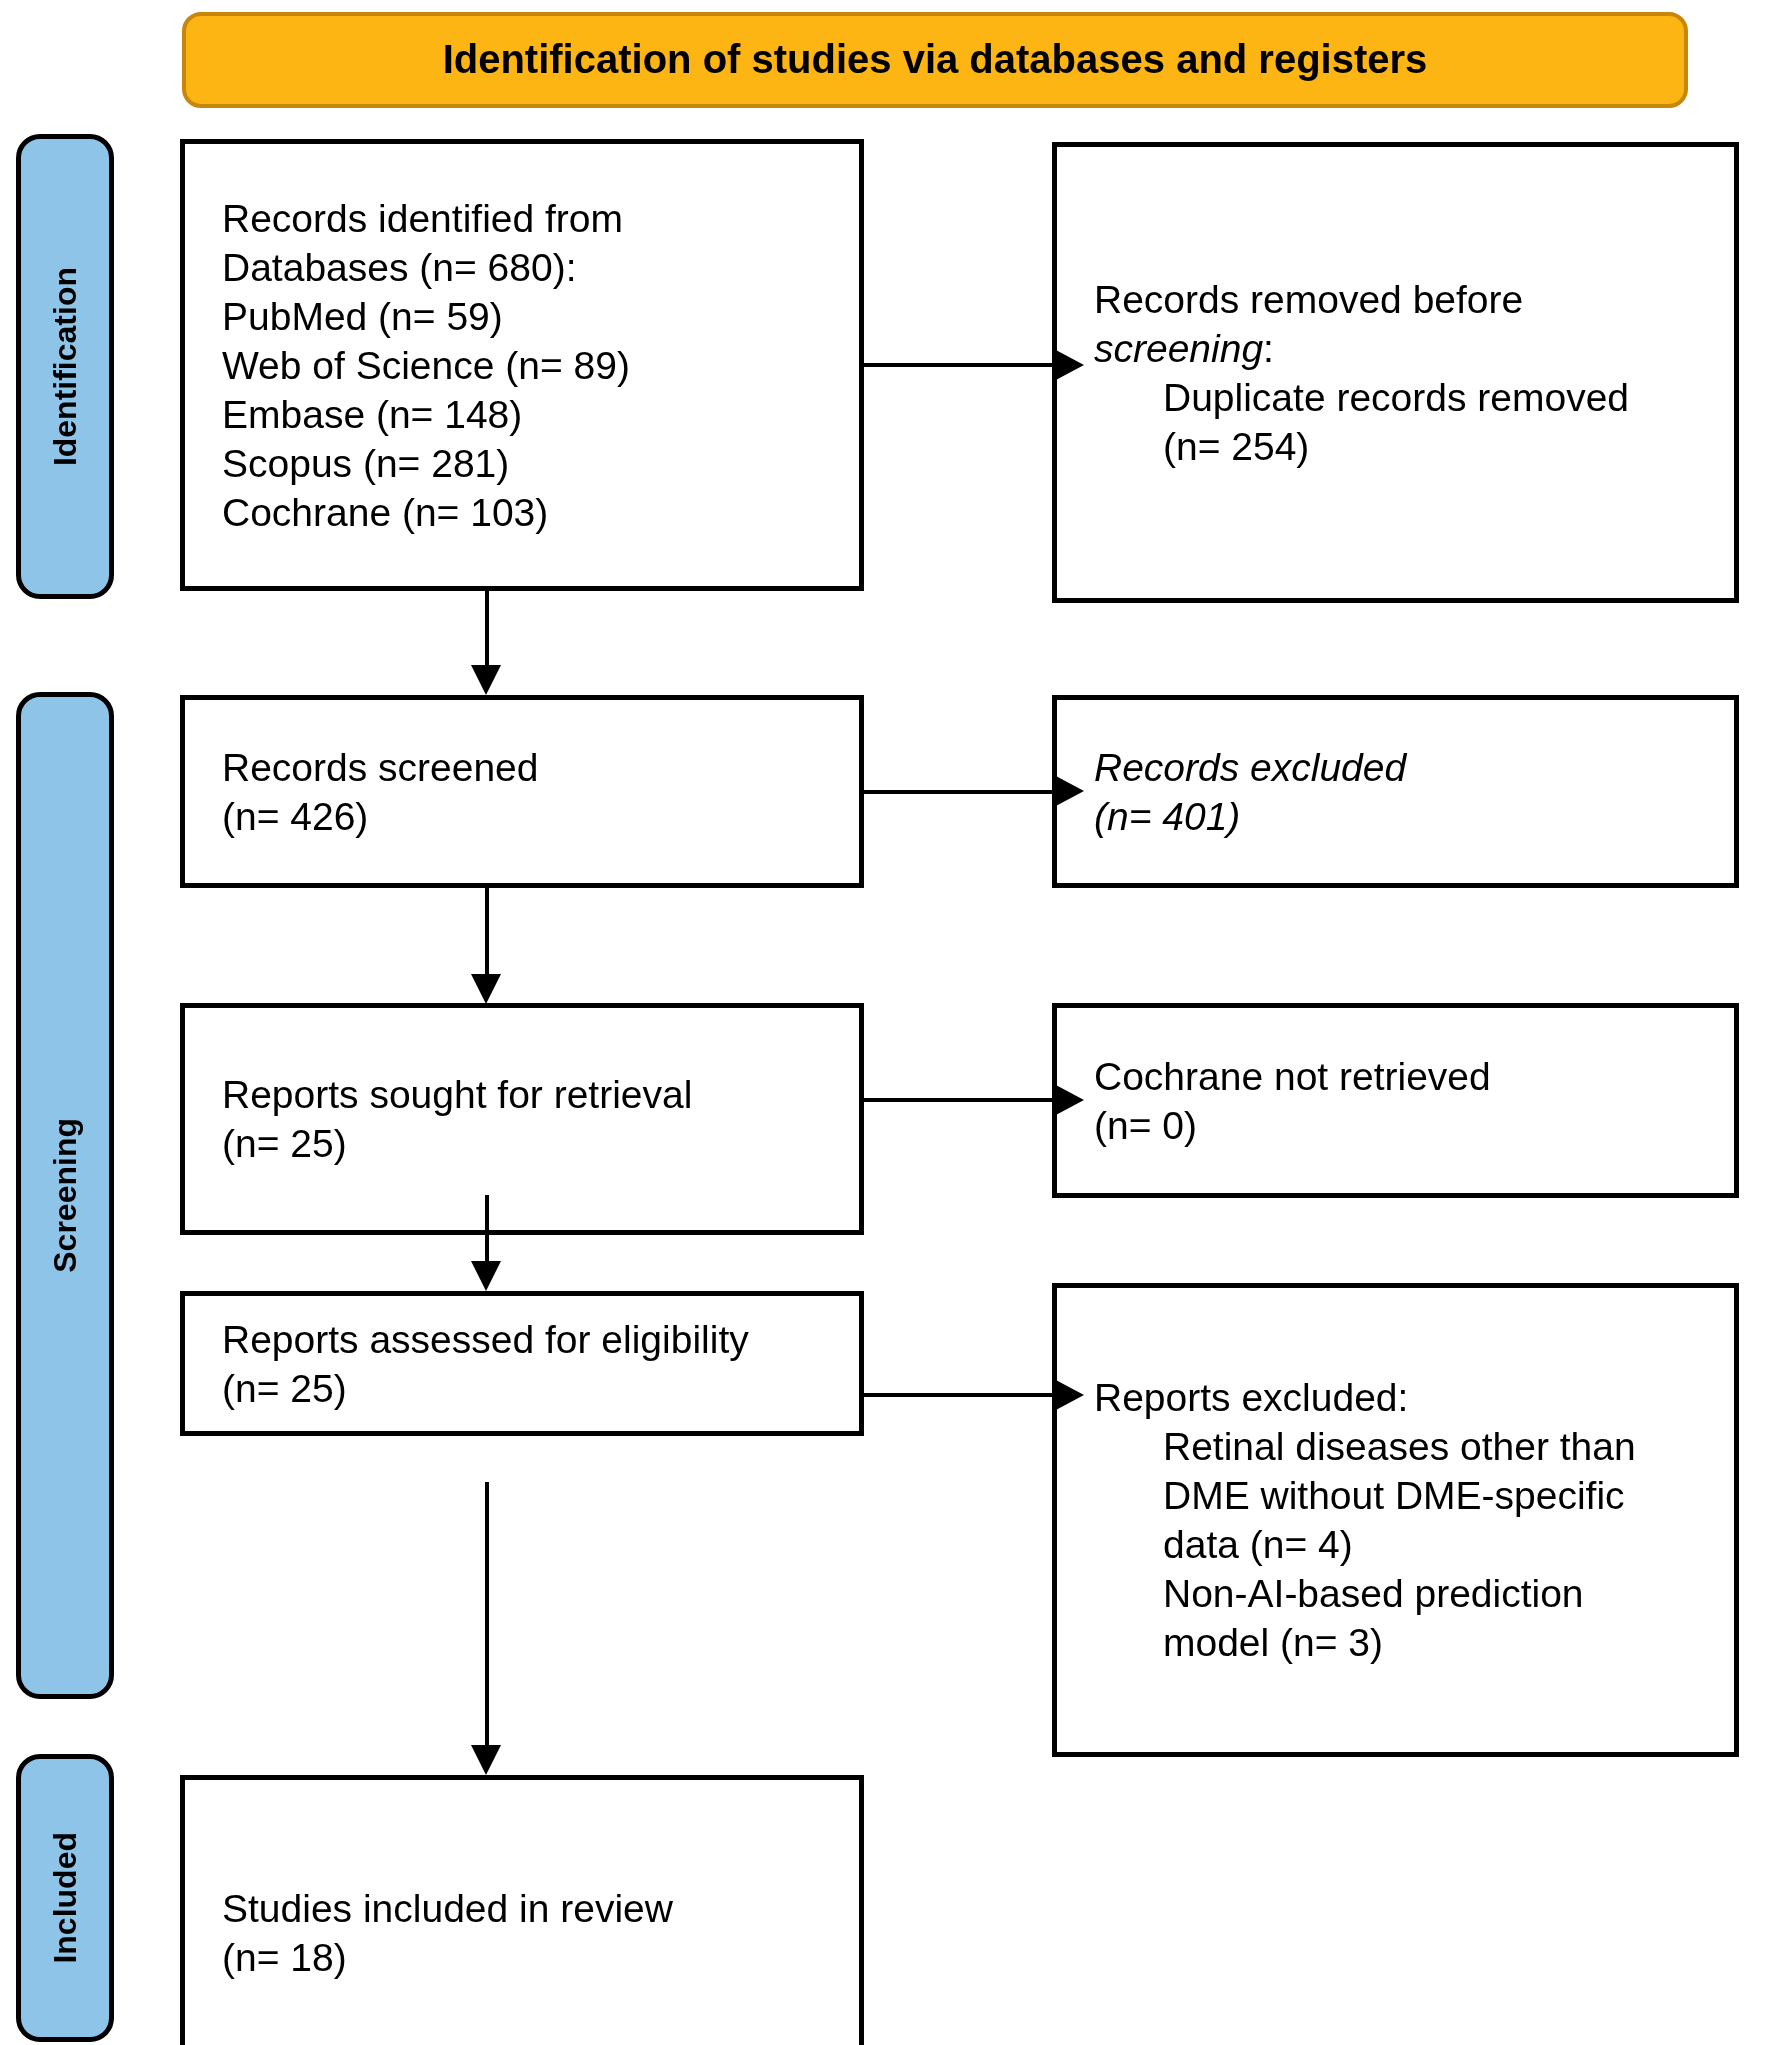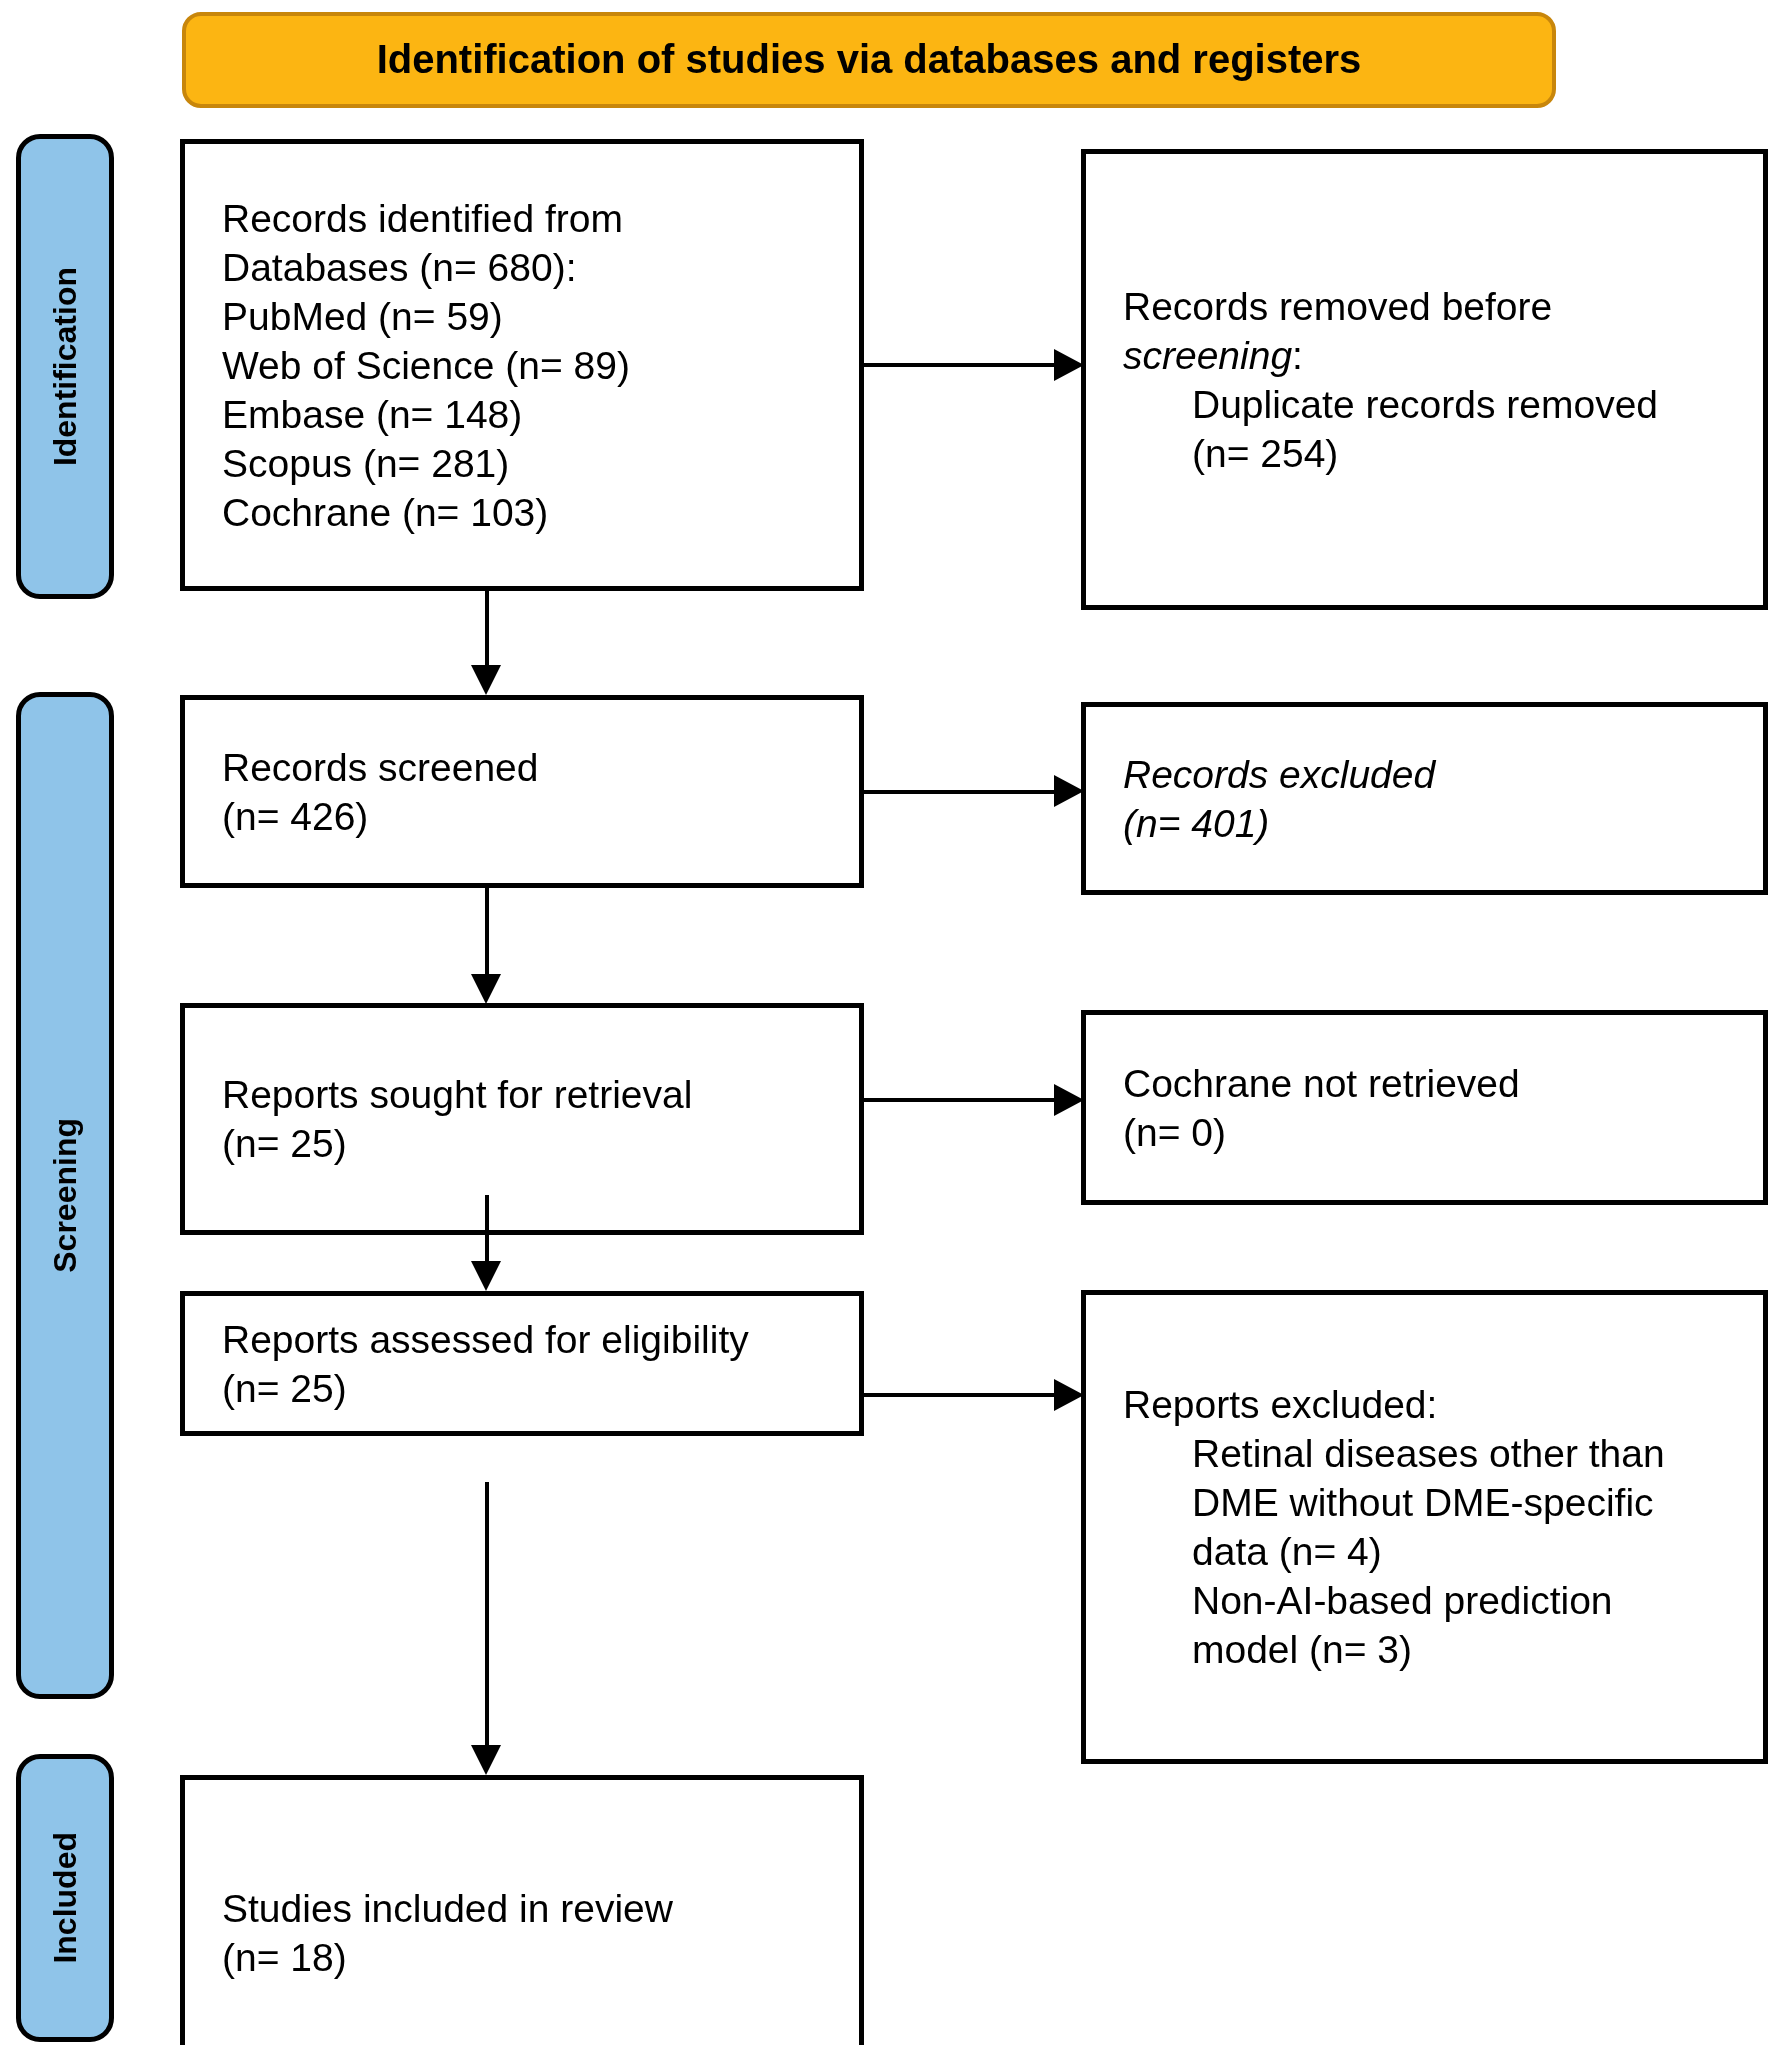--- a/index.html
+++ b/index.html
@@ -14,21 +14,21 @@
     background: #ffffff;
     font-family: "Liberation Sans", sans-serif;
     color: #000000;
     overflow: hidden;
   }
 
   
   .banner {
     position: absolute;
     left: 182px; top: 11.6px;
-    width: 1374px; height: 96px;
+    width: 1506px; height: 96px;
     background: var(--banner-fill, #FCB512);
     border: 4.2px solid var(--banner-border, #C8860B);
     border-radius: 19px;
     box-sizing: border-box;
     display: flex;
     align-items: center;
     justify-content: center;
     font-size: 40px;
     font-weight: bold;
   }
@@ -65,21 +65,21 @@
     box-sizing: border-box;
     display: flex;
     flex-direction: column;
     justify-content: center;
     padding-left: 37px;
     padding-right: 19px;
     font-size: 39px;
     line-height: 49px;
   }
   .box-left  { left: 180px;  width: 684px; }
-  .box-right { left: 1081px; width: 687px; margin-top: 7px; }
+  .box-right { left: 1052px; width: 687px; }
 
   .box-records-identified    { top: 139px;  height: 452px; }
   .box-records-removed       { top: 142px;  height: 461px; }
   .box-records-screened      { top: 695px; height: 193px; }
   .box-records-excluded      { top: 695px; height: 193px; font-style: italic; }
   .box-reports-sought        { top: 1003px; height: 232px; }
   .box-reports-not-retrieved { top: 1003px; height: 195px; }
   .box-reports-assessed      { top: 1291px; height: 145px; }
   .box-reports-excluded      { top: 1283px; height: 474px; }
   .box-studies-included      { top: 1775px; height: 316px; }

